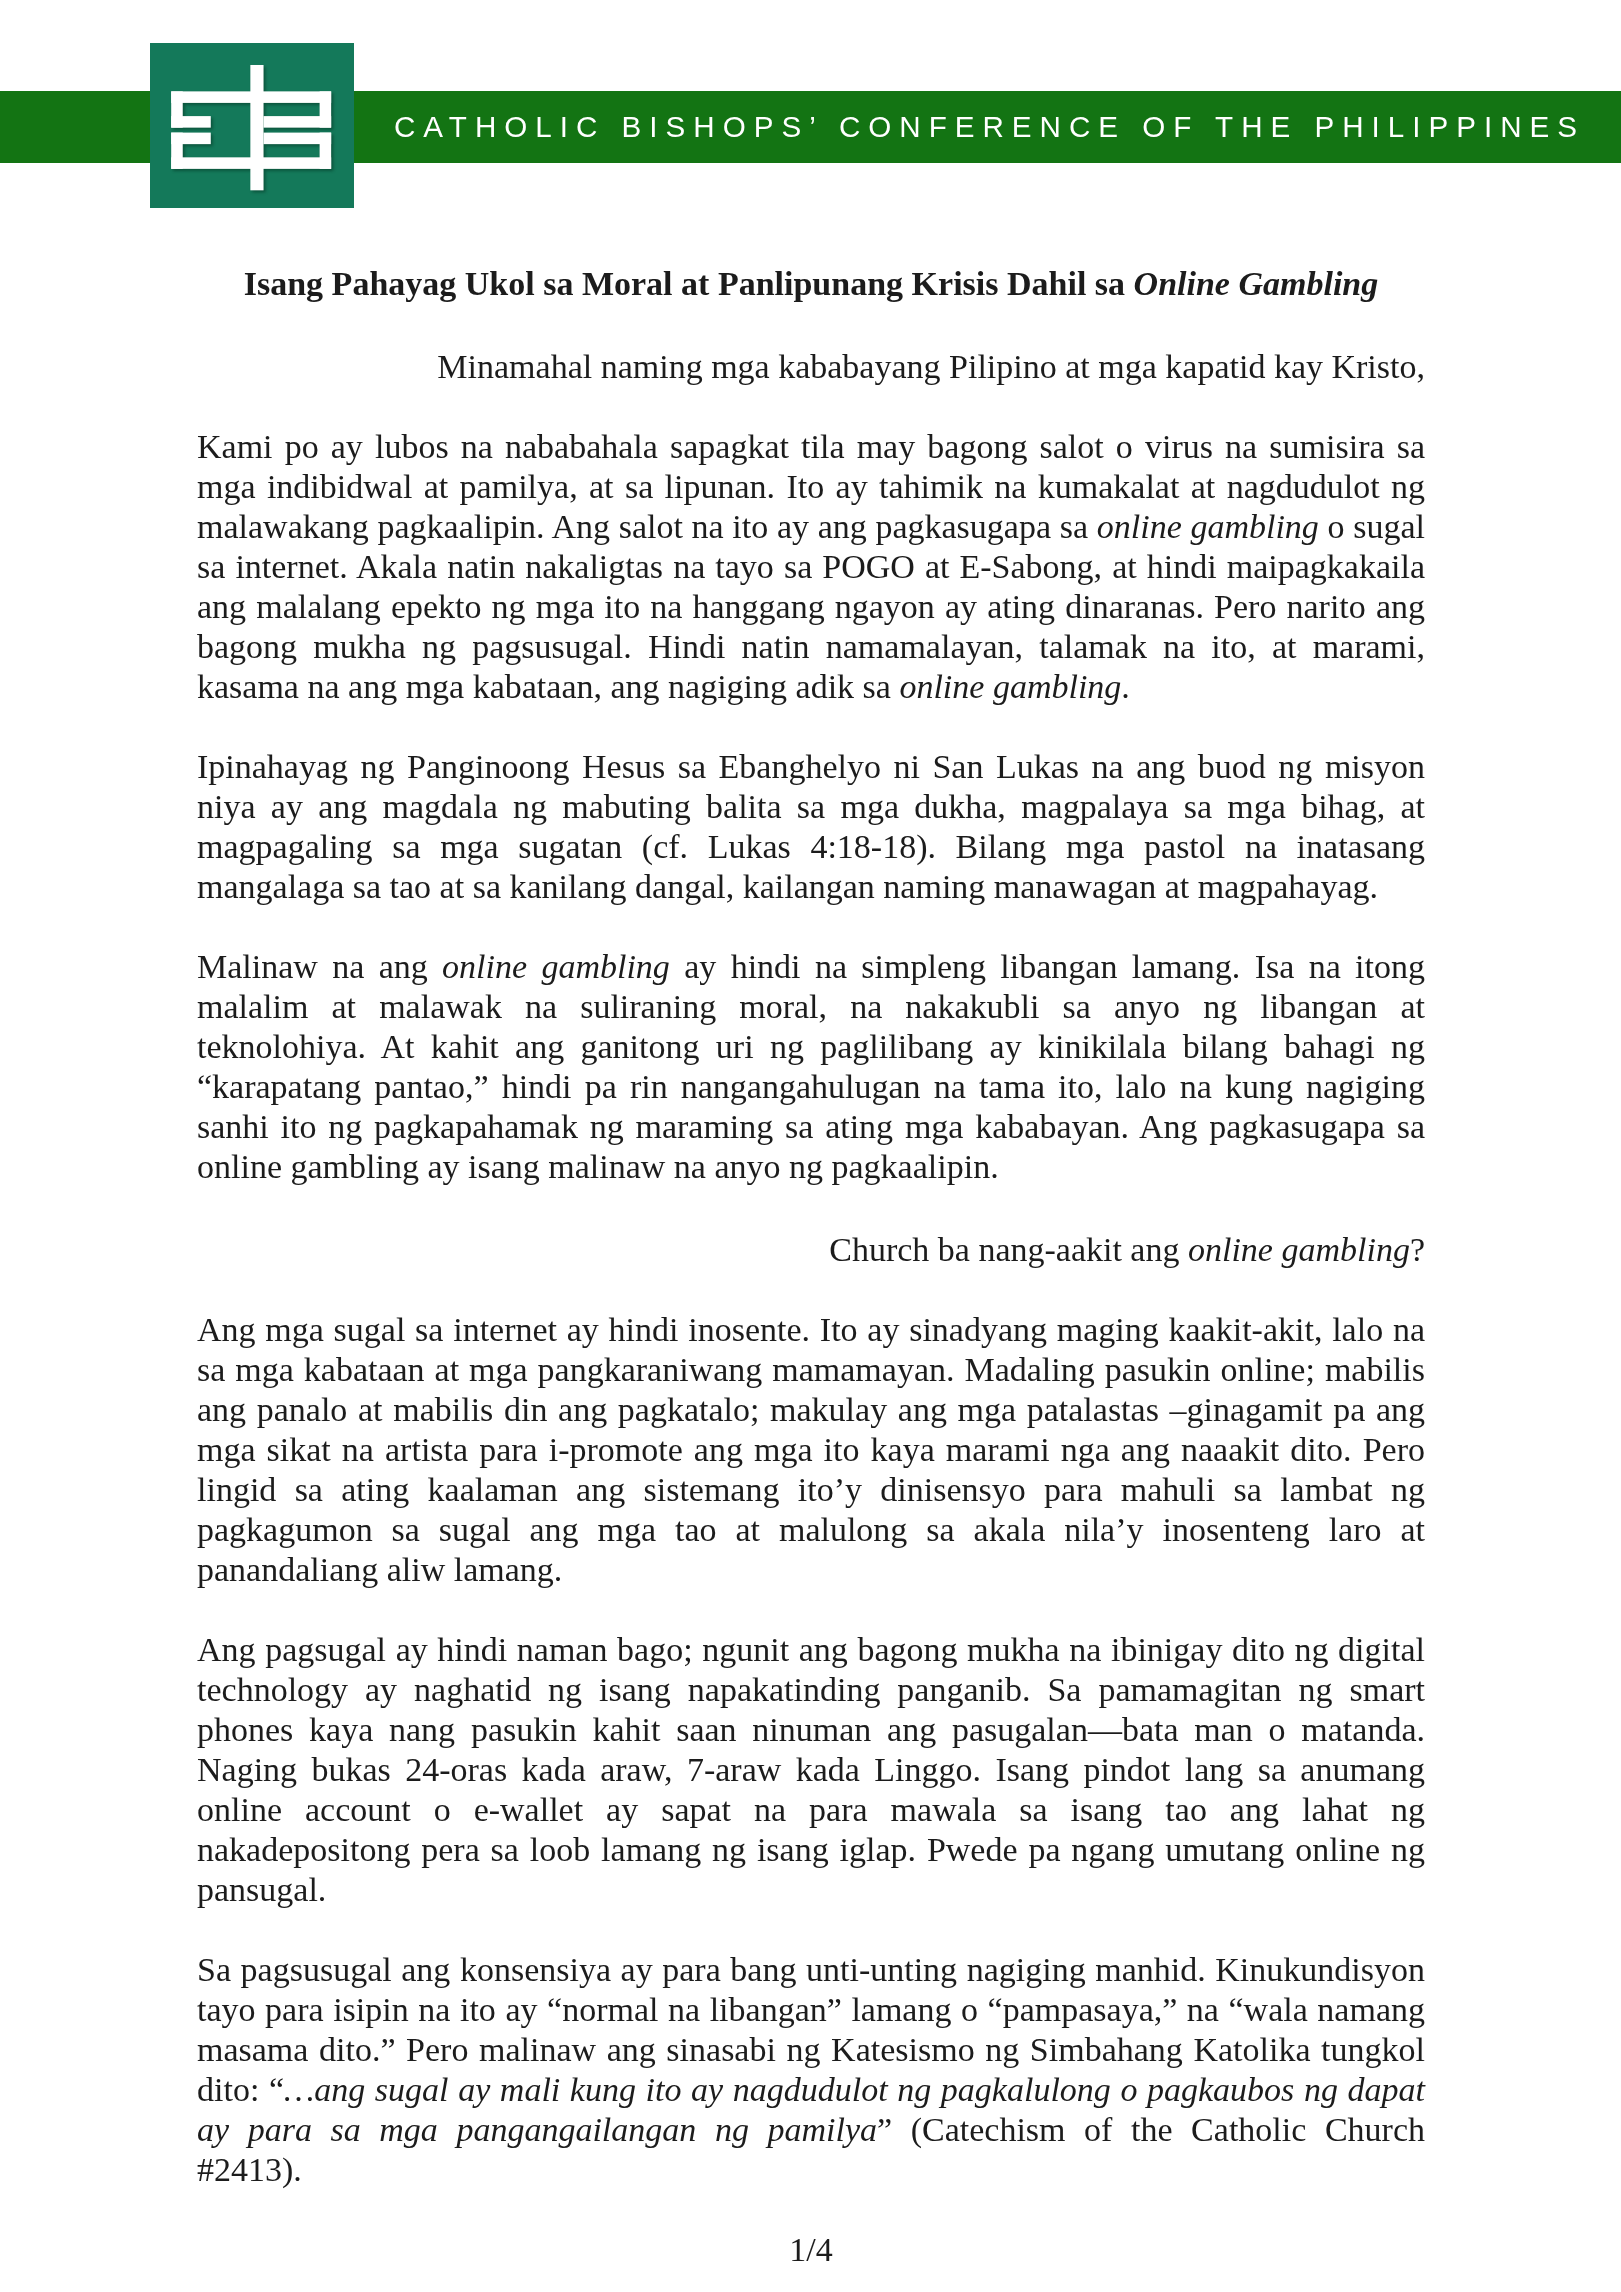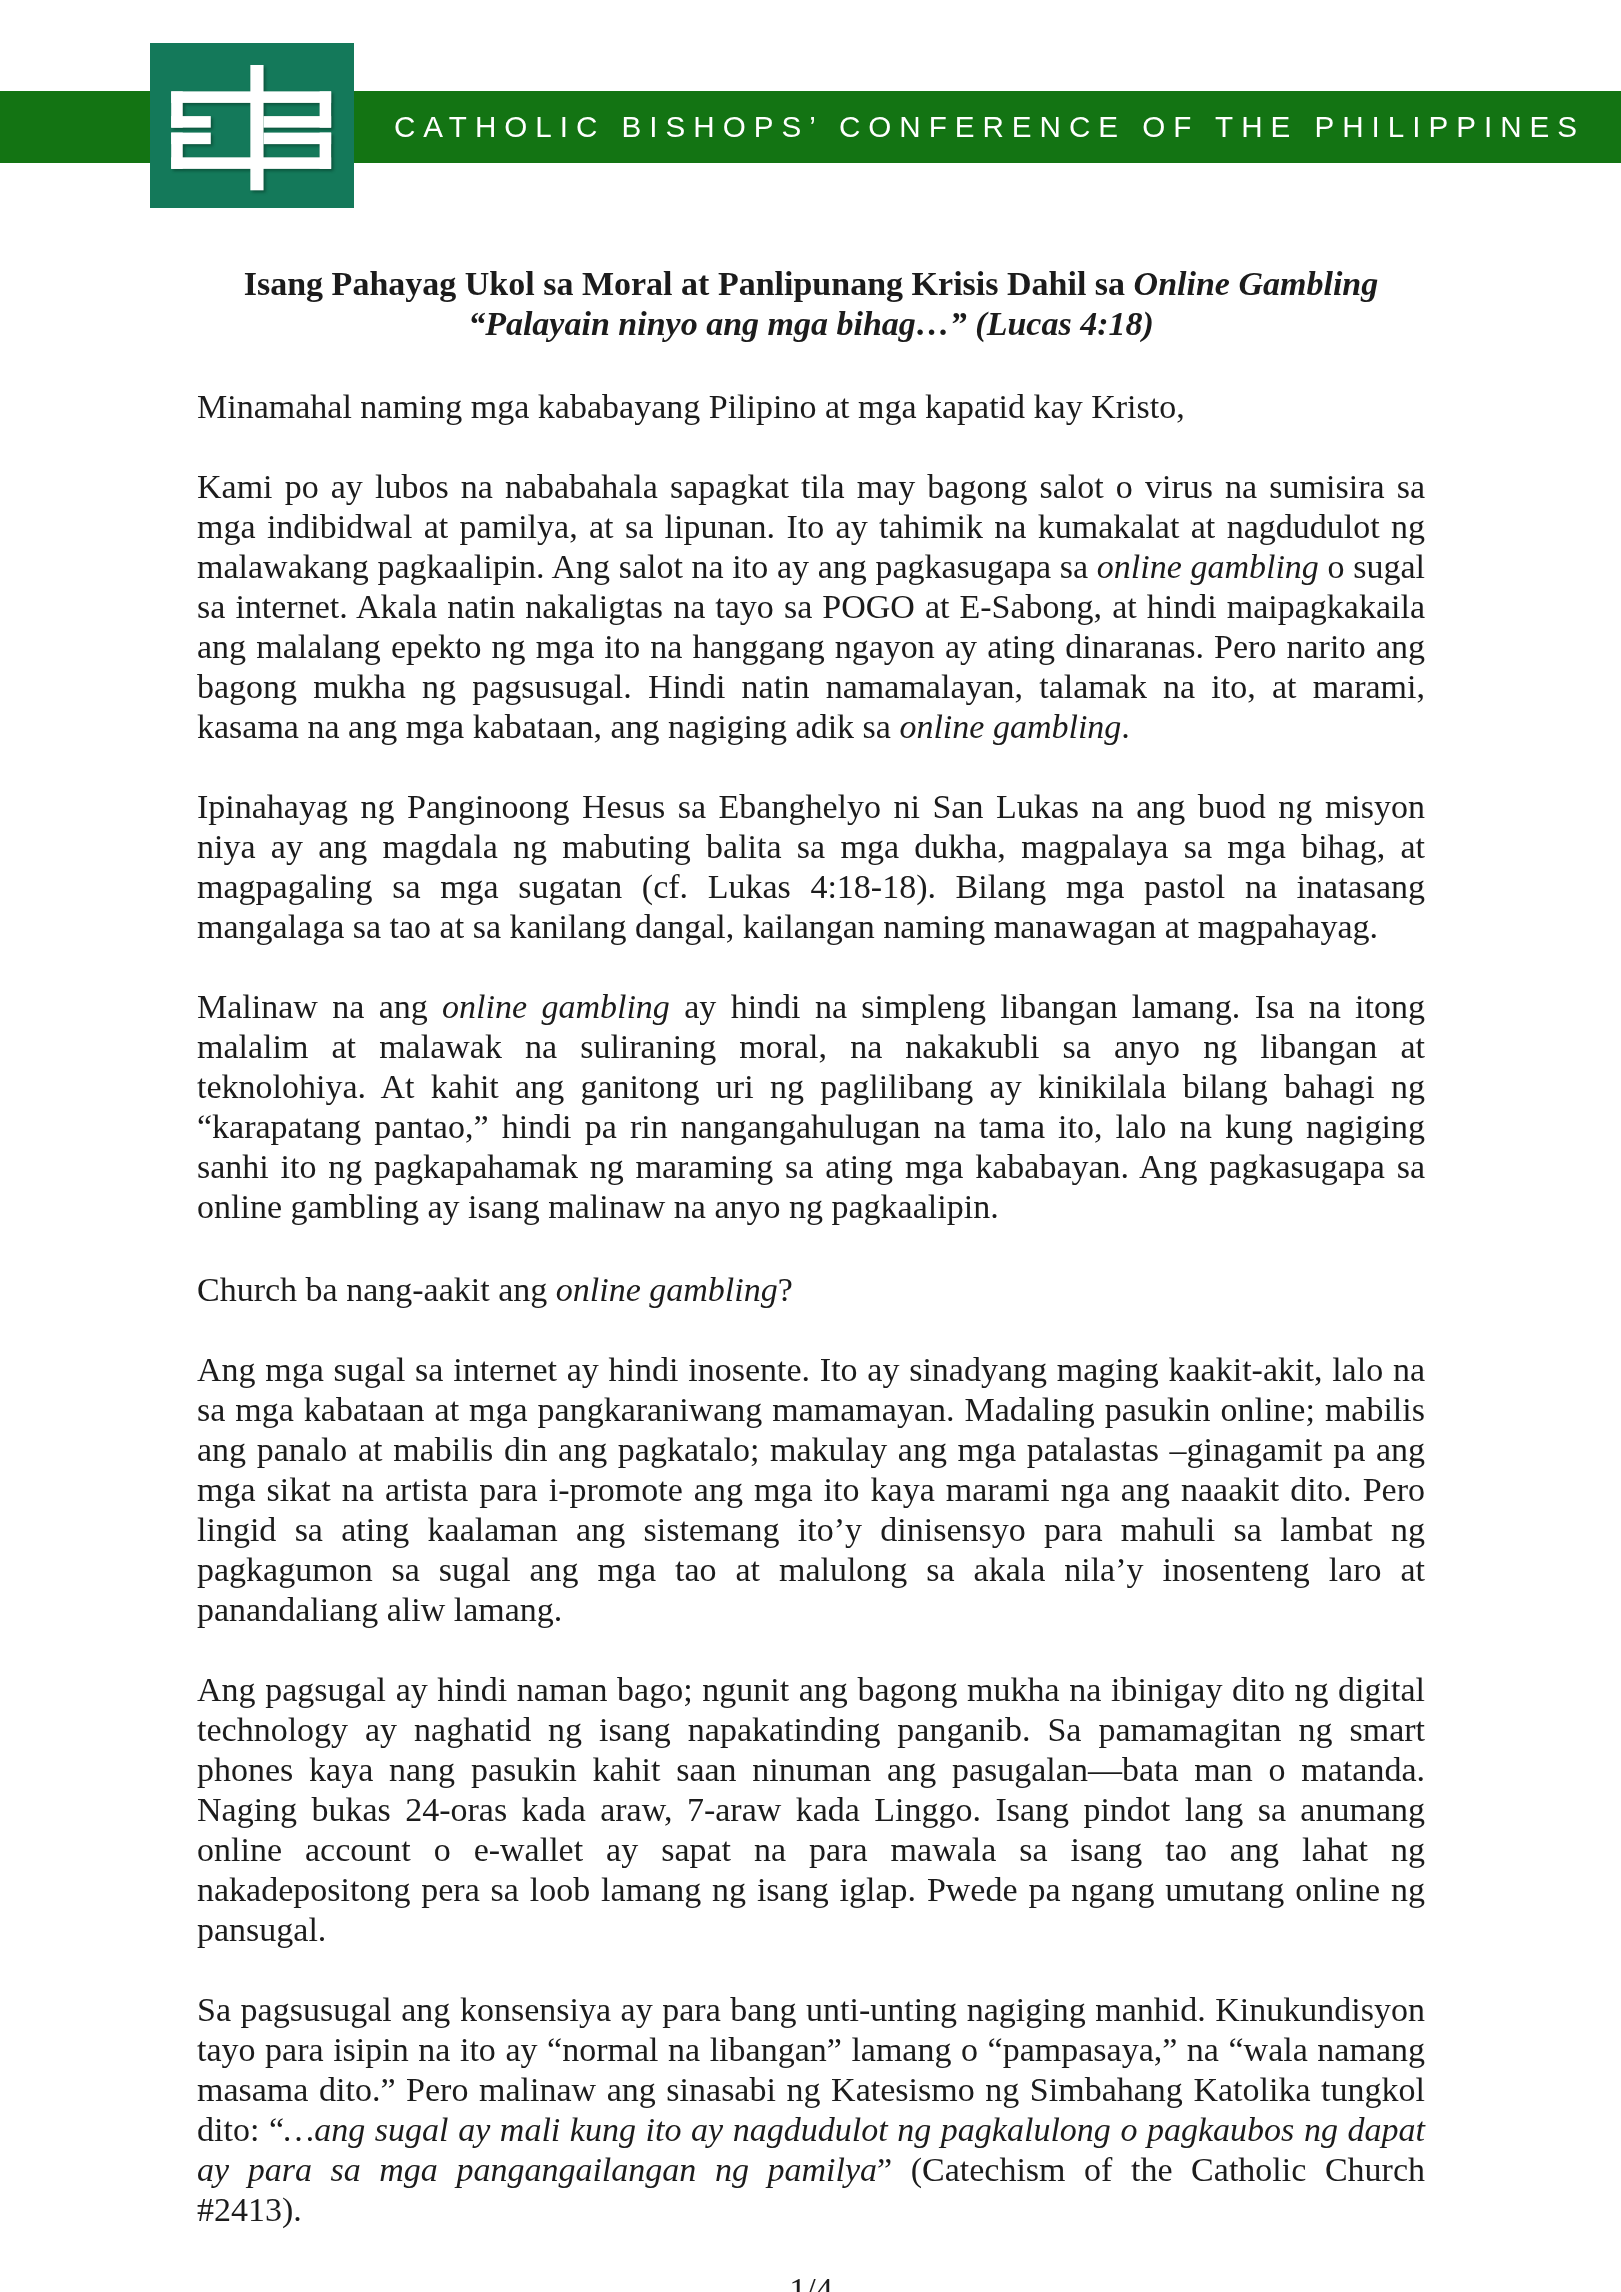--- a/index.html
+++ b/index.html
@@ -35,21 +35,21 @@
   }
   .logo svg{filter:drop-shadow(2.7px 2.7px 1.8px rgba(0,40,25,.45));}
   
   .content{
     position:absolute;left:197px;top:264px;width:1228px;
     font-size:34px;line-height:40px;
   }
   .title-line{text-align:center;font-weight:bold;}
   .title{margin-bottom:28px;}
   .para{margin:0 0 40px 0;text-align:justify;text-justify:inter-word;}
-  .para.left{text-align:left;margin-top:43px;}
+  .para.left{text-align:right;margin-top:43px;}
   .i{font-style:italic;}
   .footer{text-align:center;}
 </style>
 </head>
 <body>
 
 <div class="page">
 
   <div class="band">
     <div class="band-text">CATHOLIC BISHOPS’ CONFERENCE OF THE PHILIPPINES</div>
@@ -76,21 +76,20 @@
         <rect x="196" y="100" width="14" height="44"></rect>
 
         <rect x="16" y="130" width="194" height="14"></rect>
       </g>
     </svg>
   </div>
 
   <div class="content">
     <div class="title">
       <div class="title-line" id="title-line1"><span>Isang Pahayag Ukol sa Moral at Panlipunang Krisis Dahil sa </span><span class="i">Online Gambling</span></div>
-      <div class="title-line" id="title-line2"><span class="i">“Palayain ninyo ang mga bihag…” (Lucas 4:18)</span></div>
     </div>
 
     <div id="paragraphs">
         <div class="para left"><span>Minamahal naming mga kababayang Pilipino at mga kapatid kay Kristo,</span></div>
         <div class="para"><span>Kami po ay lubos na nababahala sapagkat tila may bagong salot o virus na sumisira sa mga indibidwal at pamilya, at sa lipunan.  Ito ay tahimik na kumakalat at nagdudulot ng malawakang pagkaalipin.  Ang salot na ito ay ang pagkasugapa sa </span><span class="i">online gambling</span><span> o sugal sa internet.   Akala natin nakaligtas na tayo sa POGO at E-Sabong, at hindi maipagkakaila ang malalang epekto ng mga ito na hanggang ngayon ay ating dinaranas.  Pero narito ang bagong mukha ng pagsusugal.  Hindi natin namamalayan, talamak na ito, at marami, kasama na ang mga kabataan, ang nagiging adik sa </span><span class="i">online gambling</span><span>.</span></div>
         <div class="para"><span>Ipinahayag ng Panginoong Hesus sa Ebanghelyo ni San Lukas na ang buod ng misyon niya ay ang magdala ng mabuting balita sa mga dukha, magpalaya sa mga bihag, at magpagaling sa mga sugatan (cf. Lukas 4:18-18). Bilang mga pastol na inatasang mangalaga sa tao at sa kanilang dangal, kailangan naming manawagan at magpahayag.</span></div>
         <div class="para"><span>Malinaw na ang </span><span class="i">online gambling</span><span> ay hindi na simpleng libangan lamang. Isa na itong malalim at malawak na suliraning moral, na nakakubli sa anyo ng libangan at teknolohiya.  At kahit ang ganitong uri ng paglilibang ay kinikilala bilang bahagi ng “karapatang pantao,” hindi pa rin nangangahulugan na tama ito, lalo na kung nagiging sanhi ito ng pagkapahamak ng maraming sa ating mga kababayan.   Ang pagkasugapa sa online gambling ay isang malinaw na anyo ng pagkaalipin.</span></div>
         <div class="para left"><span>Church ba nang-aakit ang </span><span class="i">online gambling</span><span>?</span></div>
         <div class="para"><span>Ang mga sugal sa internet ay hindi inosente. Ito ay sinadyang maging kaakit-akit, lalo na sa mga kabataan at mga pangkaraniwang mamamayan. Madaling pasukin online; mabilis ang panalo at mabilis din ang pagkatalo; makulay ang mga patalastas –ginagamit pa ang mga sikat na artista para i-promote ang mga ito kaya marami nga ang naaakit dito. Pero lingid sa ating kaalaman ang sistemang ito’y dinisensyo para mahuli sa lambat ng pagkagumon sa sugal ang mga tao at malulong sa akala nila’y inosenteng laro at panandaliang aliw lamang.</span></div>
         <div class="para"><span>Ang pagsugal ay hindi naman bago; ngunit ang bagong mukha na ibinigay dito ng digital technology ay naghatid ng isang napakatinding panganib. Sa pamamagitan ng smart phones kaya nang pasukin kahit saan ninuman ang pasugalan—bata man o matanda. Naging bukas 24-oras kada araw, 7-araw kada Linggo. Isang pindot lang sa anumang online account o e-wallet ay sapat na para mawala sa isang tao ang lahat ng nakadepositong pera sa loob lamang ng isang iglap. Pwede pa ngang umutang online ng pansugal.</span></div>

